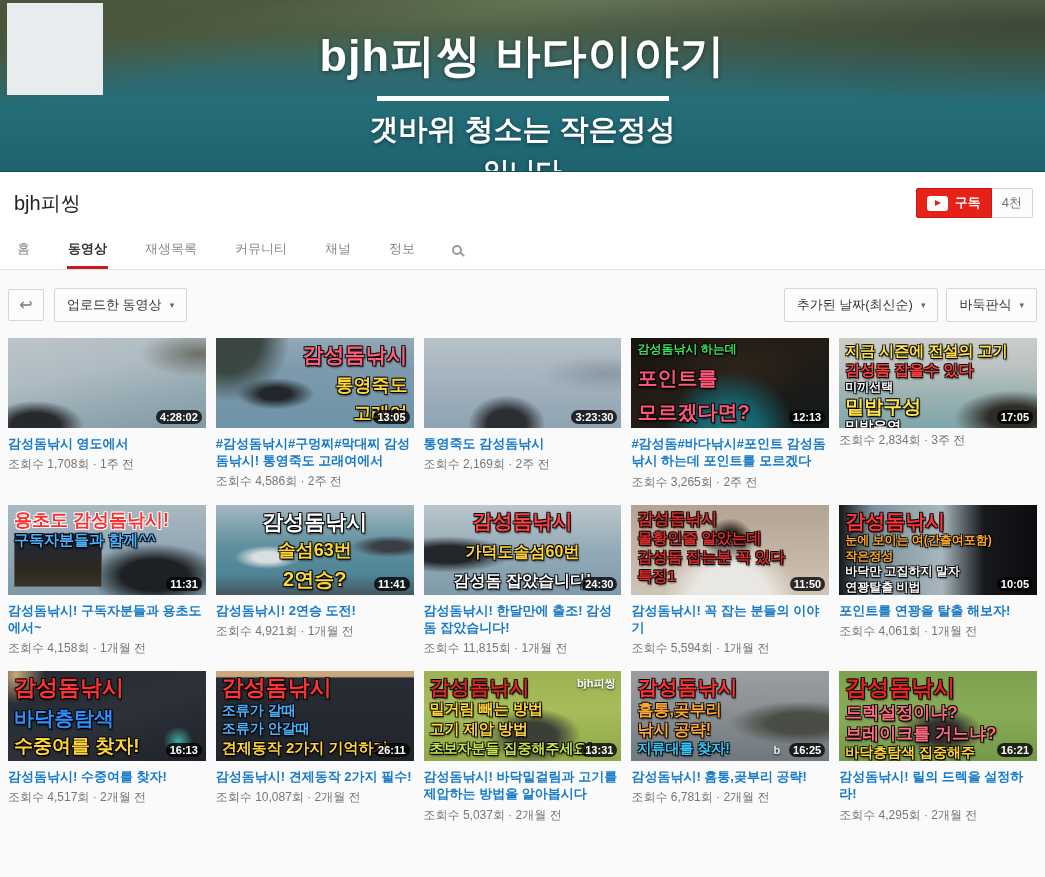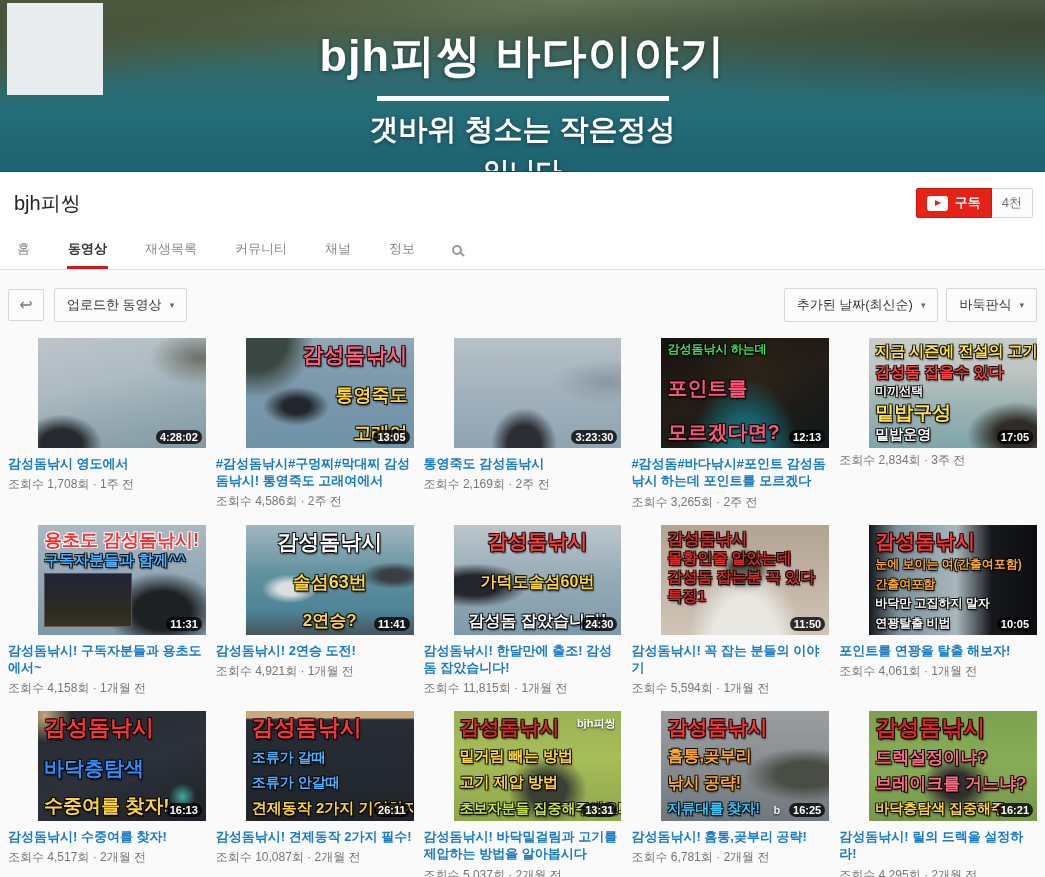--- a/index.html
+++ b/index.html
@@ -50,21 +50,21 @@
   .btn { display:inline-flex; align-items:center; gap:8px; background:#fcfcfc; border:1px solid #d6d6d6;
     border-radius:2px; font-size:13px; color:#333; padding:7px 12px; cursor:pointer; }
   .back-btn { justify-content:center; width:36px; color:#777; font-size:16px; margin-right:10px; padding:5px 0 6px; }
   .caret { font-size:9px; color:#666; }
   .toolbar-spacer { flex:1; }
   .sort-btn { margin-right:8px; }
 
   
   .grid { display:grid; grid-template-columns:repeat(5,1fr); gap:14px 10px; padding:0 8px; }
   .card {}
-  .thumb { display:block; position:relative; height:110px; overflow:hidden; background:#888;margin-left:30px; }
+  .thumb { display:block; position:relative; height:90px; overflow:hidden; background:#888; }
   .tlines { position:absolute; inset:0; padding:5px 6px; display:flex; flex-direction:column; gap:2px;
     font-weight:bold; line-height:1.12; z-index:2; }
   .tl { white-space:nowrap; }
   .od { text-shadow:-1px -1px 0 rgba(0,0,0,.85), 1px -1px 0 rgba(0,0,0,.85),
     -1px 1px 0 rgba(0,0,0,.85), 1px 1px 0 rgba(0,0,0,.85), 1px 2px 2px rgba(0,0,0,.6); }
   .ol { text-shadow:-1px -1px 0 rgba(255,255,255,.9), 1px -1px 0 rgba(255,255,255,.9),
     -1px 1px 0 rgba(255,255,255,.9), 1px 1px 0 rgba(255,255,255,.9); }
   .dur { position:absolute; bottom:4px; right:4px; background:rgba(0,0,0,.78); color:#fff;
     font-size:11px; font-weight:bold; padding:1px 4px; border-radius:7px; z-index:3; }
   .wm-tr { position:absolute; top:5px; right:6px; color:#fff; font-size:11px; font-weight:bold; z-index:3;
@@ -236,21 +236,21 @@
           <span class="dur">11:31</span>
         </a>
         <a class="vtitle">감성돔낚시! 구독자분들과 용초도에서~</a>
         <div class="vmeta">조회수 4,158회 · 1개월 전</div>
       </div>
       <div class="card">
         <a class="thumb t7">
           <div class="tlines" style="align-items: center; justify-content: space-between;">
             <span class="tl od" style="color: rgb(255, 255, 255); font-size: 21px;">감성돔낚시</span>
             <span class="tl od" style="color: rgb(255, 212, 59); font-size: 18px;">솔섬63번</span>
-            <span class="tl od" style="color: rgb(255, 212, 59); font-size: 17px;">2연승?</span>
+            <span class="tl od" style="color: rgb(255, 212, 59); font-size: 20px;">2연승?</span>
           </div>
           <span class="dur">11:41</span>
         </a>
         <a class="vtitle">감성돔낚시! 2연승 도전!</a>
         <div class="vmeta">조회수 4,921회 · 1개월 전</div>
       </div>
       <div class="card">
         <a class="thumb t8">
           <div class="tlines" style="align-items: center; justify-content: space-between;">
             <span class="tl od" style="color: rgb(255, 64, 64); font-size: 20px;">감성돔낚시</span>
@@ -273,21 +273,21 @@
           <span class="dur">11:50</span>
         </a>
         <a class="vtitle">감성돔낚시! 꼭 잡는 분들의 이야기</a>
         <div class="vmeta">조회수 5,594회 · 1개월 전</div>
       </div>
       <div class="card">
         <a class="thumb t10">
           <div class="tlines" style="align-items: flex-start; justify-content: space-between;">
             <span class="tl od" style="color: rgb(255, 51, 51); font-size: 20px;">감성돔낚시</span>
             <span class="tl od" style="color: rgb(255, 167, 38); font-size: 12px;">눈에 보이는 여(간출여포함)</span>
-            <span class="tl od" style="color: rgb(255, 167, 38); font-size: 12px;">간출여포함</span>
+            <span class="tl od" style="color: rgb(255, 167, 38); font-size: 12px;">작은정성</span>
             <span class="tl od" style="color: rgb(255, 255, 255); font-size: 12px;">바닥만 고집하지 말자</span>
             <span class="tl od" style="color: rgb(255, 255, 255); font-size: 12px;">연꽝탈출 비법</span>
           </div>
           <span class="dur">10:05</span>
         </a>
         <a class="vtitle">포인트를 연꽝을 탈출 해보자!</a>
         <div class="vmeta">조회수 4,061회 · 1개월 전</div>
       </div>
       <div class="card">
         <a class="thumb t11">

